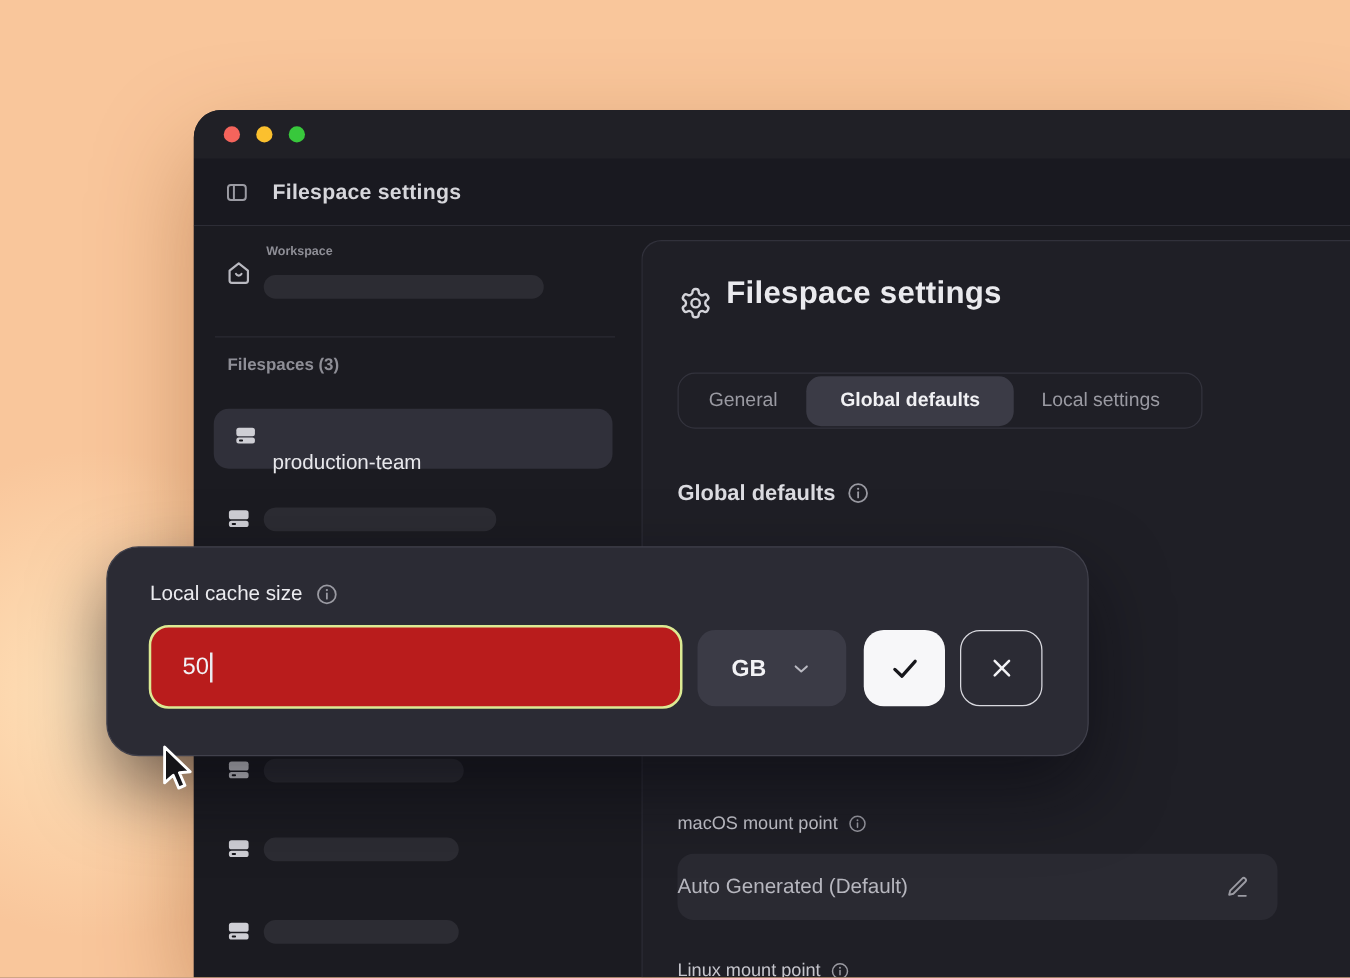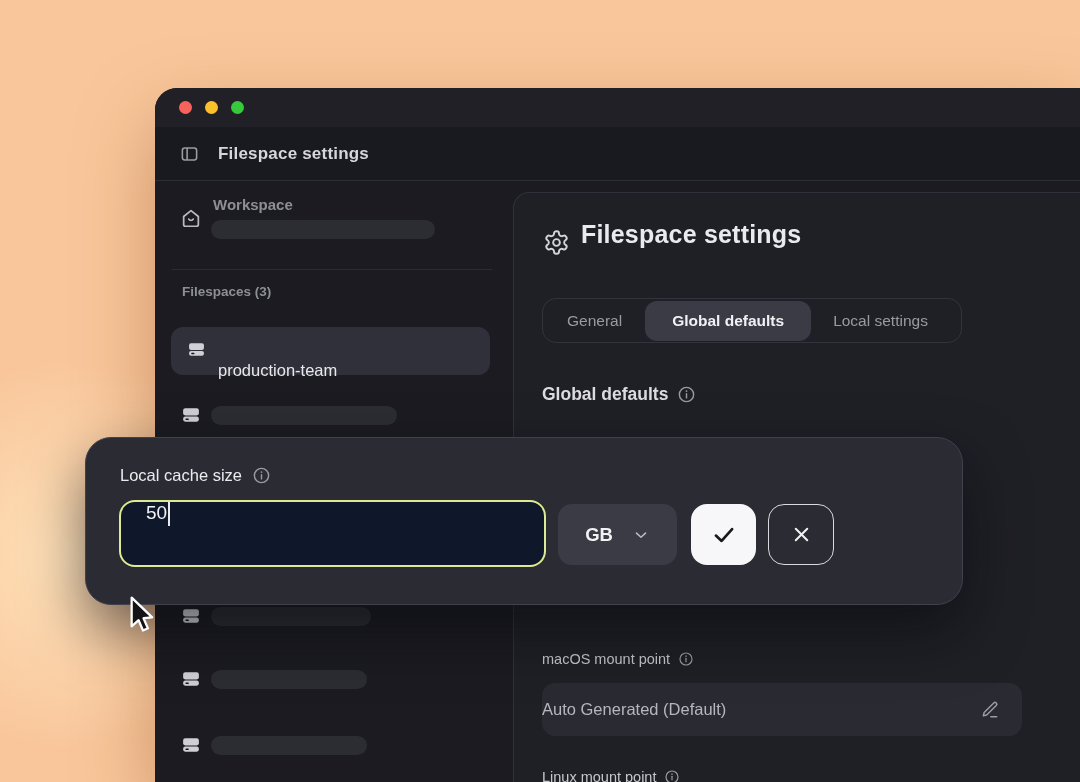--- a/index.html
+++ b/index.html
@@ -17,21 +17,21 @@
   .dot.green{left:76px;background:#38c83c;}
   .titlebar{position:absolute;left:0;top:39px;width:100%;height:54px;background:#191920;
     border-bottom:1px solid #2d2d36;display:flex;align-items:center;}
   .titlebar .win-title{margin-left:63px;font-size:17px;font-weight:700;color:#d6d6db;letter-spacing:.2px;}
   .tb-icon{position:absolute;left:25px;top:50%;transform:translateY(-50%);display:flex;}
 
   .body{position:absolute;left:0;top:93px;right:0;bottom:0;background:#1b1b21;}
 
   
   .sidebar{position:absolute;left:0;top:0;width:358px;height:100%;}
-  .ws-label{position:absolute;left:58px;top:15px;font-size:15px;font-weight:700;color:#8e8e96;}
+  .ws-label{position:absolute;left:58px;top:15px;font-size:10px;font-weight:700;color:#8e8e96;}
   .house{position:absolute;left:25px;top:26px;}
   .skel{position:absolute;background:#2c2c33;border-radius:10px;}
   .ws-skel{left:56px;top:39px;width:224px;height:19px;}
   .side-divider{position:absolute;left:17px;top:88px;width:320px;height:1px;background:#2b2b33;}
   .fs-label{position:absolute;left:27px;top:103px;font-size:13.5px;font-weight:700;color:#8e8e96;}
   .fs-item-selected{position:absolute;left:16px;top:146px;width:319px;height:48px;border-radius:12px;
     background:#30303a;display:flex;align-items:center;}
   .fs-item-selected .drive{margin-left:17px;}
   .fs-item-selected .fs-name{margin-left:13px;font-size:16.5px;font-weight:500;color:#e8e8ec;margin-top:39px;}
   .fs-row{position:absolute;height:20px;}
@@ -55,26 +55,26 @@
   .field-label{position:absolute;display:flex;align-items:center;gap:8px;font-size:14.5px;
     font-weight:500;color:#c6c6cd;}
   .macos-label{left:28px;top:458px;}
   .linux-label{left:28px;top:576px;}
   .mount-field{position:absolute;left:28px;top:490px;width:480px;height:53px;border-radius:13px;
     background:#2a2a32;display:flex;align-items:center;}
   .mount-field .val{font-size:16.5px;color:#b6b6be;}
   .mount-field .pen{position:absolute;right:22px;top:50%;transform:translateY(-50%);display:flex;}
 
   
-  .popover{position:absolute;left:85px;top:437px;width:878px;height:168px;border-radius:26px;
+  .popover{position:absolute;left:85px;top:437px;width:786px;height:168px;border-radius:26px;
     background:#2b2b34;border:1px solid #41414c;box-shadow:0 26px 60px rgba(8,8,14,.55);z-index:40;}
   .pop-label{position:absolute;left:34px;top:28px;display:flex;align-items:center;gap:10px;}
   .pop-label .txt{font-size:16.5px;font-weight:500;color:#ebebef;}
   .cache-input{position:absolute;left:33px;top:62px;width:427px;height:67px;border-radius:16px;
-    background:#0f172a;border:2px solid #dcea93;display:flex;}
+    background:#b91c1c;border:2px solid #dcea93;display:flex;align-items:center;}
   .cache-input .val{margin-left:25px;font-size:19px;color:#f2f2f5;}
   .caret{display:inline-block;width:1.5px;height:24px;background:#e9e9ee;margin-left:1px;vertical-align:middle;}
   .unit-select{position:absolute;left:472px;top:66px;width:119px;height:61px;border-radius:14px;
     background:#3b3b46;display:flex;align-items:center;justify-content:center;gap:19px;}
   .unit-select .val{font-size:18.5px;font-weight:600;color:#f2f2f5;}
   .confirm-btn{position:absolute;left:605px;top:66px;width:65px;height:61px;border-radius:16px;
     background:#f7f7f9;display:flex;align-items:center;justify-content:center;}
   .cancel-btn{position:absolute;left:682px;top:66px;width:66px;height:61px;border-radius:16px;
     background:transparent;border:1.5px solid #d9d9df;display:flex;align-items:center;justify-content:center;}
 

